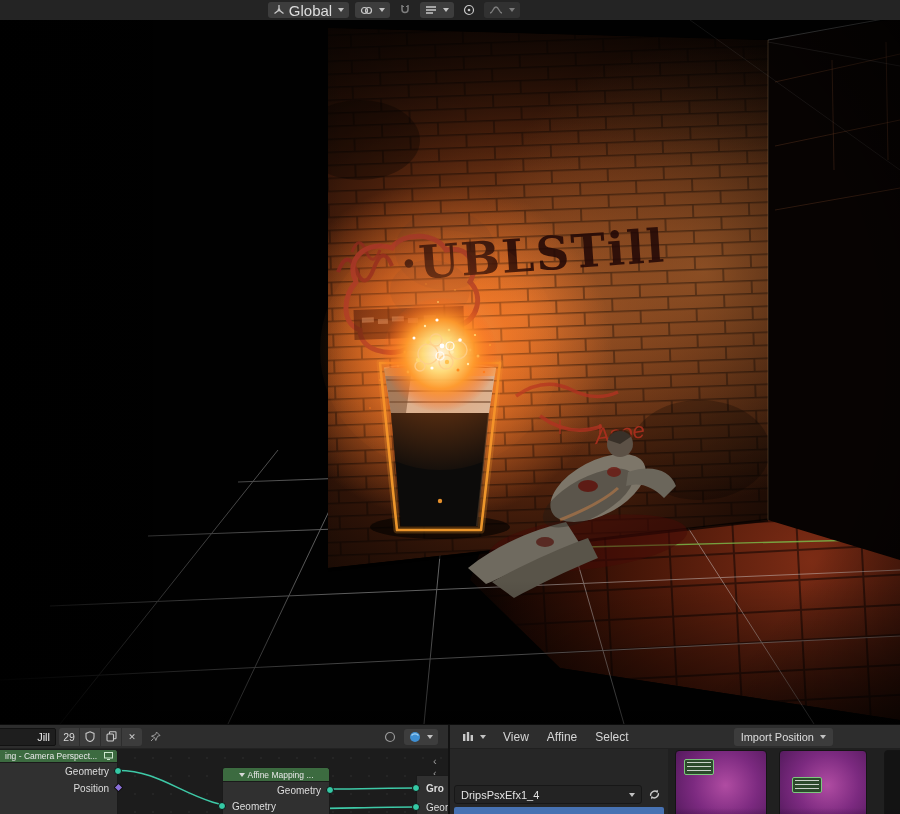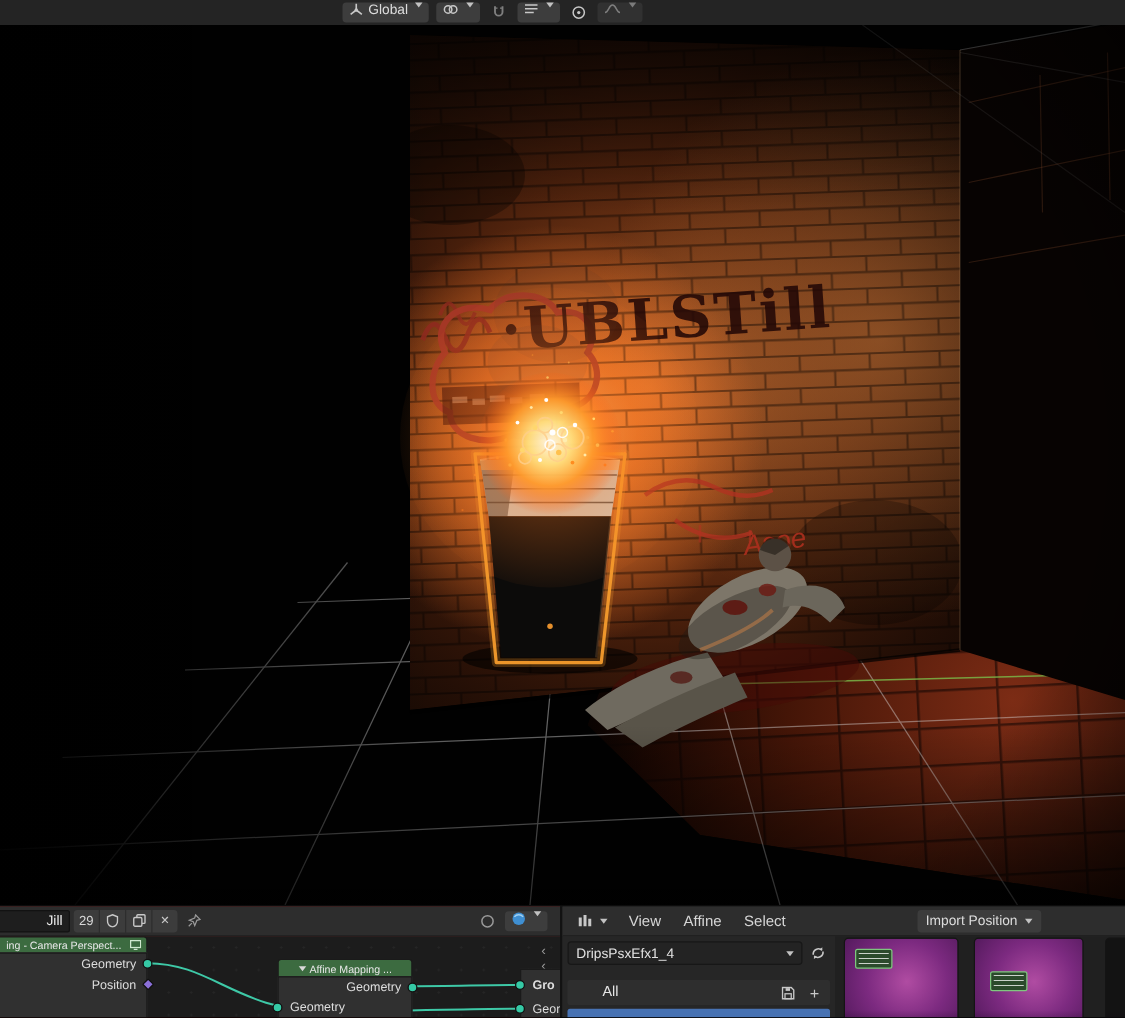--- a/index.html
+++ b/index.html
@@ -4,22 +4,22 @@
 <style>
   *{margin:0;padding:0;box-sizing:border-box;}
   html,body{width:900px;height:814px;background:#000;overflow:hidden;
     font-family:"Liberation Sans","DejaVu Sans",sans-serif;color:#ddd;}
   .screen{position:relative;width:900px;height:814px;background:#000;}
 
   
   .topbar{position:absolute;top:0;left:0;width:900px;height:20px;background:#242424;
     display:flex;align-items:center;justify-content:center;}
   .topbar-group{display:flex;align-items:center;gap:6px;transform:translateX(-56px);}
-  .tb-pill{height:16px;background:#3d3d3d;border-radius:3px;display:flex;
-    padding:0 5px;gap:4px;font-size:11px;color:#ddd;}
+  .tb-pill{height:16px;background:#3d3d3d;border-radius:3px;display:flex;align-items:center;
+    padding:0 5px;gap:4px;font-size:15px;color:#ddd;}
   .tb-icon-btn{height:16px;width:18px;border-radius:3px;display:flex;align-items:center;justify-content:center;}
   .dim{opacity:.55;}
   .chev{width:0;height:0;border-left:3.5px solid transparent;border-right:3.5px solid transparent;
     border-top:4.5px solid #c2c2c2;margin-left:2px;flex:none;}
 
   
   .viewport{position:absolute;top:20px;left:0;width:900px;height:704px;background:#010101;}
 
   
   .bottom{position:absolute;top:724px;left:0;width:900px;height:90px;display:flex;
@@ -60,21 +60,21 @@
 
   
   .asset-browser{flex:1;position:relative;background:#262626;border-left:2px solid #121212;}
   .ab-header{height:24px;background:#2d2d2d;border-bottom:1px solid #202020;
     display:flex;align-items:center;gap:2px;padding:0 5px;}
   .menu-item{font-size:12px;color:#d5d5d5;padding:0 8px;height:20px;display:flex;align-items:center;border-radius:3px;}
   .ab-pill{height:18px;background:#3c3c3c;border-radius:3px;display:flex;align-items:center;
     padding:0 7px;gap:4px;font-size:11px;color:#ddd;}
   .ab-body{position:absolute;top:24px;left:0;right:0;bottom:0;display:flex;}
   .ab-left{width:218px;flex:none;padding:4px;position:relative;background:#262626;}
-  .src-row{display:flex;gap:3px;align-items:center;}
+  .src-row{display:flex;gap:3px;align-items:center;margin-top:32px;}
   .src-dd{flex:1;height:19px;background:#232323;border:1px solid #171717;border-radius:3px;
     display:flex;align-items:center;font-size:11px;color:#e2e2e2;padding:0 6px;}
   .src-dd .lbl{flex:1;}
   .iconbtn{width:19px;height:19px;display:flex;align-items:center;justify-content:center;border-radius:3px;}
   .all-row{margin-top:12px;height:20px;background:#2e2e2e;border-radius:2px;
     display:flex;align-items:center;font-size:11.5px;color:#e5e5e5;padding:0 4px 0 28px;gap:4px;}
   .all-row .spacer{flex:1;}
   .cat-selected{position:absolute;left:4px;right:4px;bottom:0;height:7px;background:#4772b3;border-radius:2px 2px 0 0;}
   .ab-grid{position:relative;flex:1;background:#202020;overflow:hidden;}
   .thumb{position:absolute;top:1px;height:88px;border-radius:4px;overflow:hidden;

